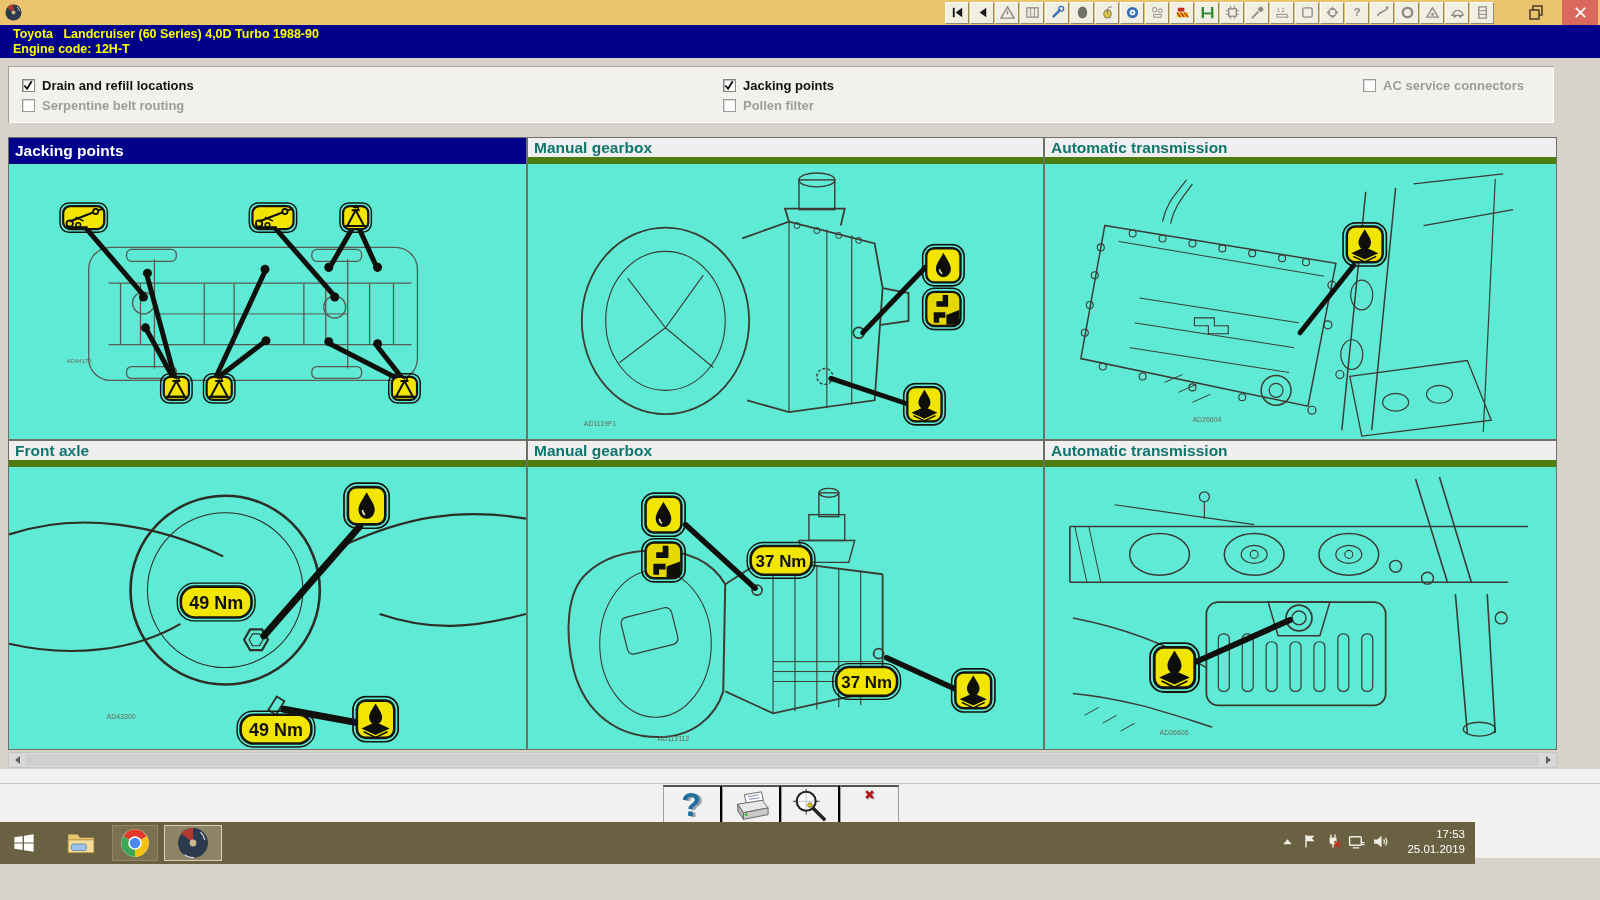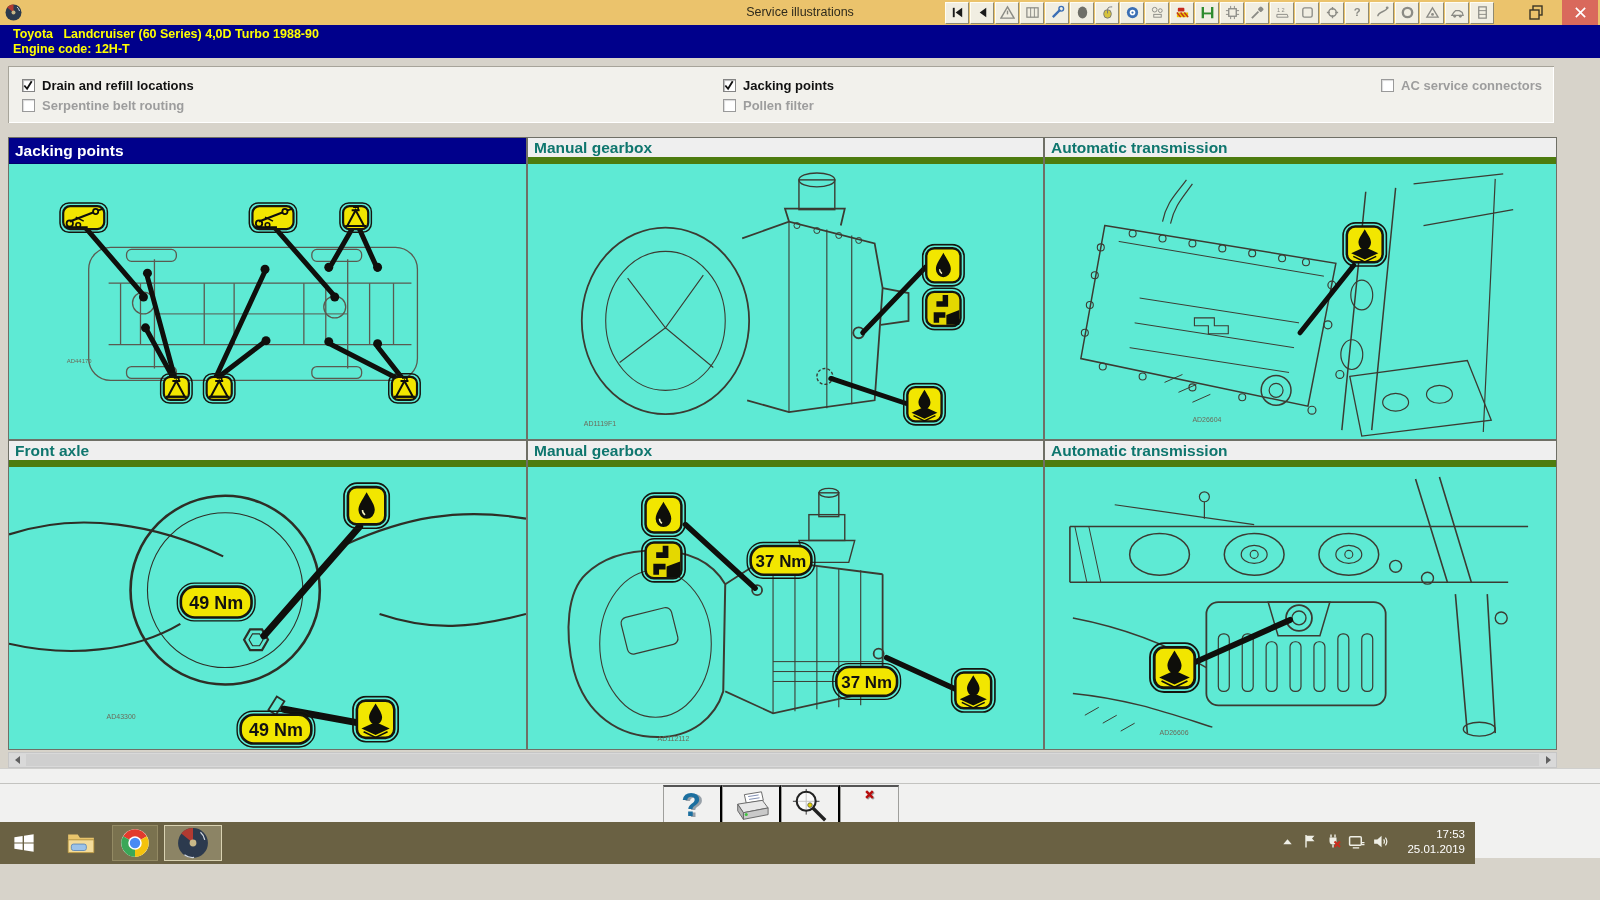--- a/index.html
+++ b/index.html
@@ -80,21 +80,20 @@
 
   <div class="titlebar">
     <span class="appico">
       <svg viewBox="0 0 17 17">
           <circle cx="8.5" cy="8.5" r="8" fill="#2c3a4d"></circle>
           <path d="M8.5 8.5L8.5.5A8 8 0 0 0 2.2 3.6Z" fill="#b23a31"></path>
           <circle cx="8.5" cy="8.5" r="2" fill="#c8b888"></circle>
           <path d="M12 3a7 7 0 0 1 2.5 4" stroke="#cdd5de" fill="none"></path>
         </svg>
     </span>
-    <div class="tb-title">Service illustrations</div>
     <div class="tb-icons" id="tb-icons">
         <button class="tbtn">
           <svg viewBox="0 0 16 16" width="15" height="15">
             <path d="M4 3v10" stroke="#1a1a1a" stroke-width="2"></path>
             <path d="M13 3L6 8l7 5z" fill="#1a1a1a"></path>
           </svg>
         </button>
         <button class="tbtn">
           <svg viewBox="0 0 16 16" width="15" height="15">
             <path d="M12 3L5 8l7 5z" fill="#1a1a1a"></path>
@@ -262,21 +261,21 @@
               <path d="M2.5 6.5l3 3.5 5-8" fill="none" stroke="#111" stroke-width="2"></path>
             </svg>
           </span>
         <span class="flabel">Jacking points</span>
       </label>
       <label class="fitem off">
         <span class="cbox"></span>
         <span class="flabel">Pollen filter</span>
       </label>
     </div>
-    <div class="fcol" style="right:12px;">
+    <div class="fcol" style="right:30px;">
       <label class="fitem off">
         <span class="cbox"></span>
         <span class="flabel">AC service connectors</span>
       </label>
     </div>
   </div>
 
   <svg width="0" height="0" style="position:absolute">
     <defs>
       <symbol id="b-fill" viewBox="0 0 44 44">

